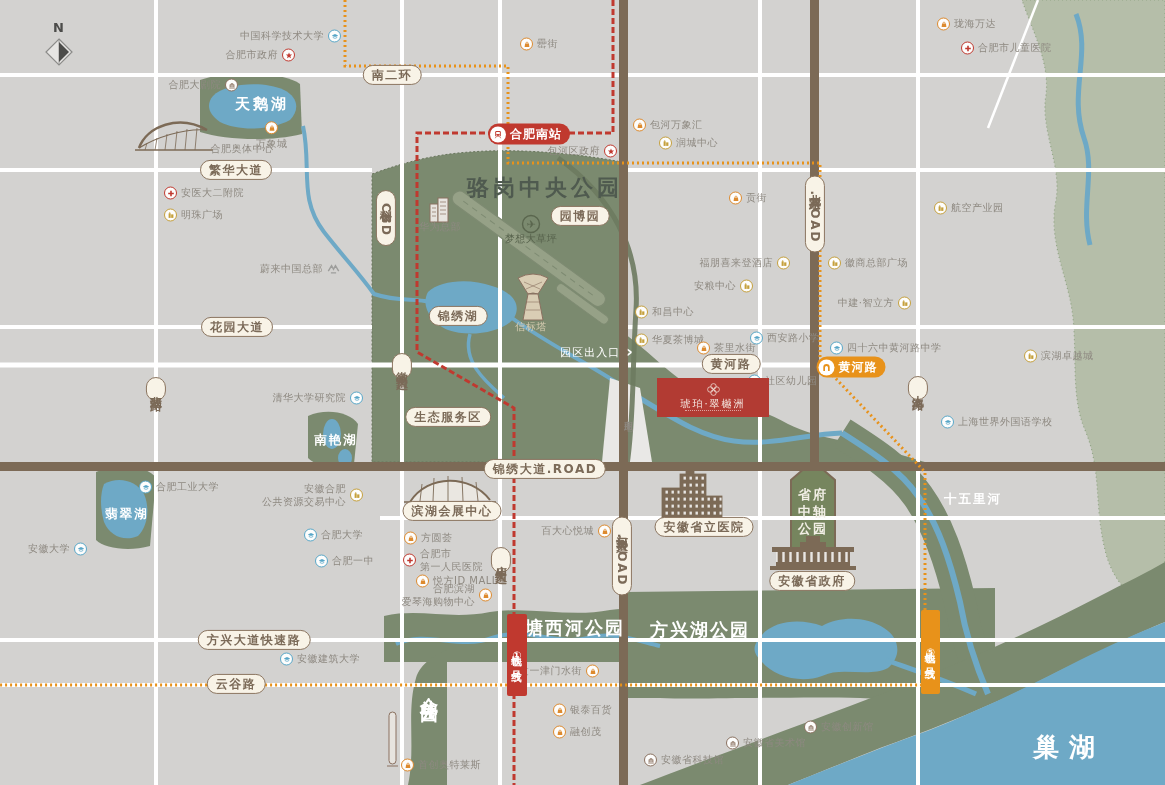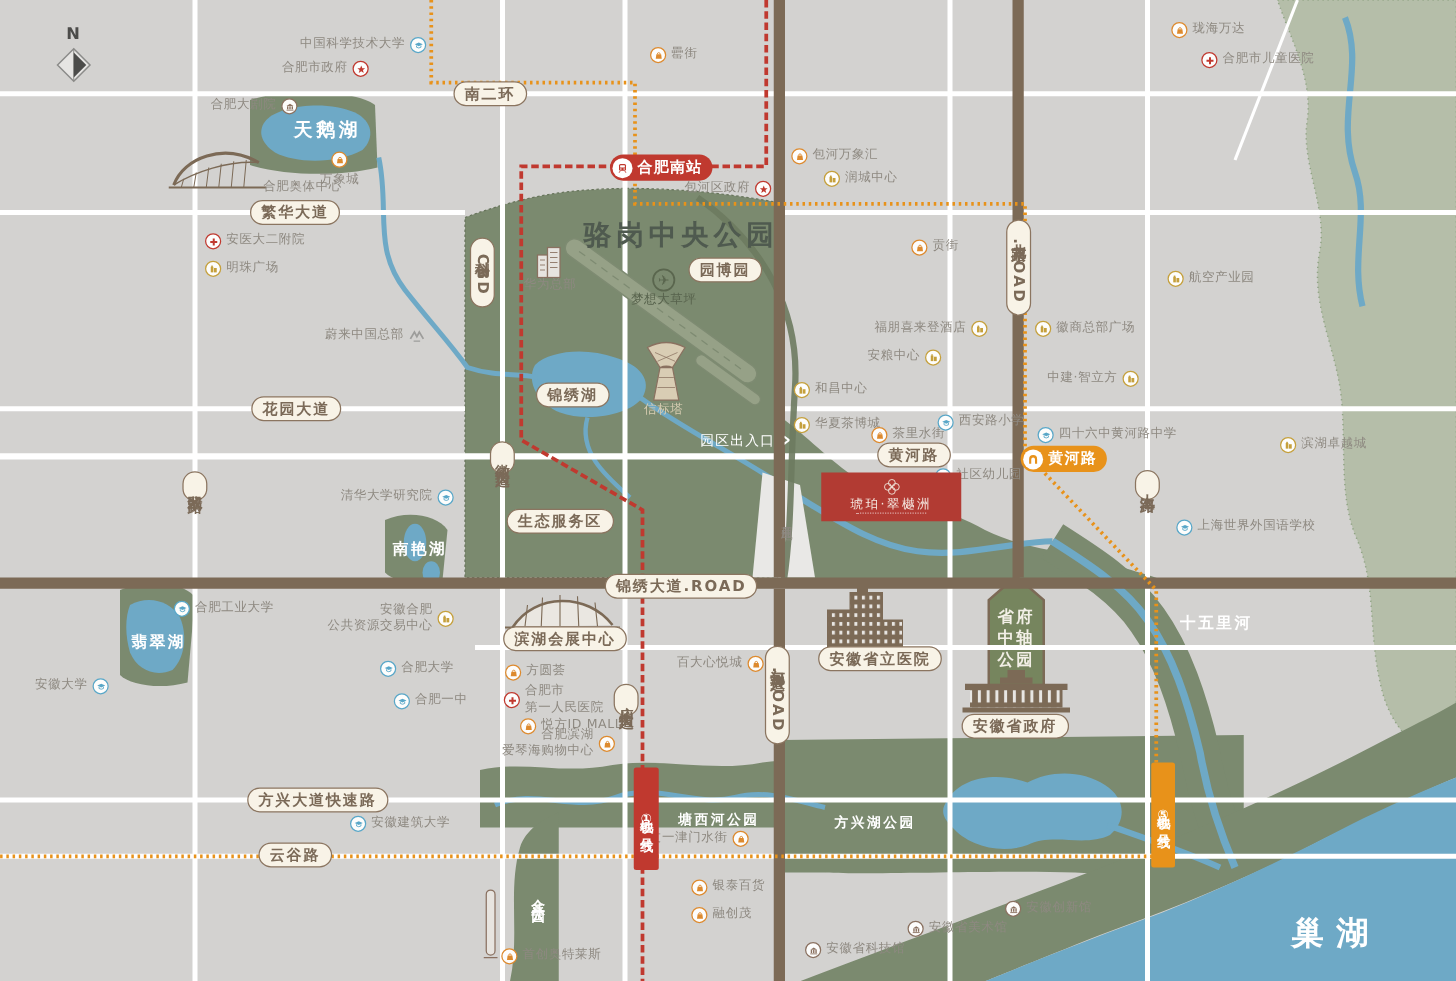--- a/index.html
+++ b/index.html
@@ -21,21 +21,21 @@
   .poi-icon svg{width:8px;height:8px;display:block;}
   .poi-icon.noring{border:none;background:transparent;}
   .poi-icon.noring svg{width:13px;height:13px;}
   .c-mall{color:#dd8a2e}.c-building{color:#c5a03c}.c-school{color:#59a7c8}
   .c-hospital{color:#c0392f}.c-gov{color:#c0392f}.c-culture{color:#8a7160}.c-nio{color:#9d9d9b}
 
   .area{position:absolute;transform:translate(-50%,-50%);color:#fff;font-weight:bold;z-index:20;white-space:nowrap;}
   .area.lake-lg{font-size:15px;letter-spacing:3px;}
   .area.lake{font-size:12.5px;letter-spacing:2px;}
   .area.lake-xl{font-size:26px;letter-spacing:10px;}
-  .area.parkband{font-size:11px;letter-spacing:2px;margin-top:28px;}
+  .area.parkband{font-size:18px;letter-spacing:2px;}
   .area.v{writing-mode:vertical-rl;letter-spacing:3px;white-space:normal;}
 
   .lm-label{position:absolute;transform:translate(-50%,-50%);font-size:10px;color:#8e8981;
     white-space:nowrap;z-index:22;letter-spacing:.5px;}
   .lm-label.dark{color:#57624c;}
   .lm-label.beige{color:#d8cdb2;}
 
   .park-title{position:absolute;left:545px;top:188px;transform:translate(-50%,-50%);font-size:22px;
     font-weight:bold;color:#4f5a4f;letter-spacing:4px;z-index:21;white-space:nowrap;}
 
@@ -446,21 +446,21 @@
           <span class="poi-label">合肥市儿童医院</span>
         </div>
         <div class="poi" style="left: 729px; top: 198px;">
           <span class="poi-icon c-mall">
             <svg viewBox="0 0 10 10">
               <use href="#sym-mall"></use>
             </svg>
           </span>
           <span class="poi-label">贡街</span>
         </div>
-        <div class="poi" style="left: 934px; top: 223px;">
+        <div class="poi" style="left: 934px; top: 208px;">
           <span class="poi-icon c-building">
             <svg viewBox="0 0 10 10">
               <use href="#sym-building"></use>
             </svg>
           </span>
           <span class="poi-label">航空产业园</span>
         </div>
         <div class="poi left" style="right: 375px; top: 263px;">
           <span class="poi-label">福朋喜来登酒店</span>
           <span class="poi-icon c-building">

